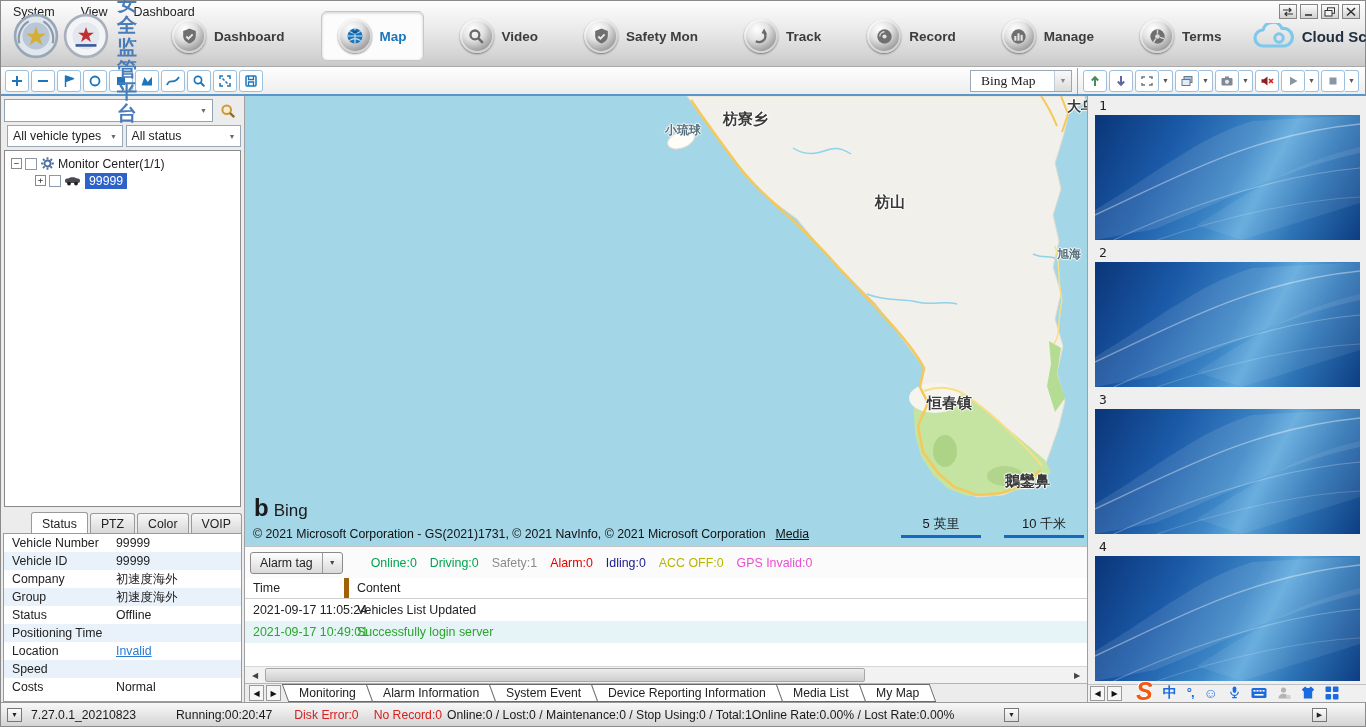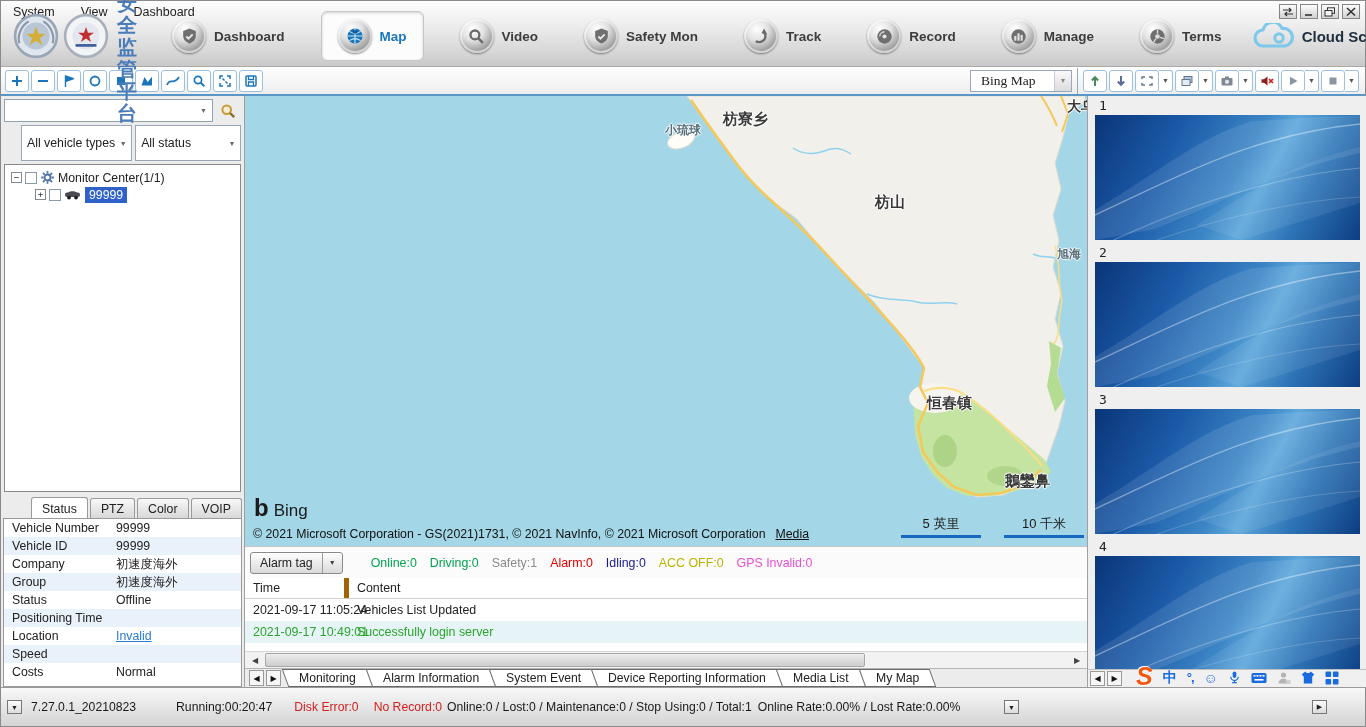--- a/index.html
+++ b/index.html
@@ -33,21 +33,21 @@
 .tb-divider{width:1px;height:26px;background:#98a8b8;margin:0 5px}
 
 #content{flex:1;display:flex;min-height:0}
 
 #sidebar{width:244px;flex:none;background:#ececec;border-right:1px solid #a0a0a0;display:flex;flex-direction:column}
 #search-row{height:26px;display:flex;gap:2px;padding:3px 3px 0 3px;flex:none}
 #search-combo{flex:1;background:#fff;border:1px solid #8fa3b5;display:flex}
 #search-input{flex:1;border:none;outline:none;font-size:12px;padding-left:4px;min-width:0}
 #search-combo-arrow{width:17px;display:flex;align-items:center;justify-content:center;font-size:7px;color:#667;cursor:pointer}
 #search-btn{width:26px;display:flex;align-items:center;justify-content:center;cursor:pointer}
-#filter-row{height:39px;display:flex;gap:3px;padding:3px 3px 0 20px;flex:none}
+#filter-row{height:25px;display:flex;gap:3px;padding:3px 3px 0 6px;flex:none}
 .filter{flex:1;background:#fff;border:1px solid #98a8b8;display:flex;align-items:center;cursor:pointer}
 .filter-label{flex:1;padding-left:5px;font-size:12.3px;white-space:nowrap;overflow:hidden}
 .filter-arrow{width:16px;font-size:7px;color:#667;text-align:center}
 #tree-panel{flex:1;margin:3px;background:#fff;border:1px solid #8a8a8a;overflow:hidden;padding-top:4px}
 .tree-row{display:flex;align-items:center;height:17px;gap:3px;padding-left:6px}
 .tree-row.child{padding-left:30px}
 .expander{width:11px;height:11px;border:1px solid #848a90;background:#fff;font:9px/9px "DejaVu Sans Mono",monospace;text-align:center;color:#333;flex:none;cursor:pointer}
 .cb{width:12px;height:12px;border:1px solid #8a9aa8;background:#fff;flex:none;cursor:pointer}
 .tree-label{font-size:12.3px;white-space:nowrap}
 .tree-label.sel{background:#2e62c8;color:#fff;padding:1px 4px;cursor:pointer}
@@ -108,21 +108,21 @@
 .tile-img svg{position:absolute;inset:0;width:100%;height:100%}
 #rp-bottom{height:18px;flex:none;border-top:1px solid #c0c0c0;background:#f0f0f0;display:flex;align-items:center;position:relative}
 .rp-arrow{width:15px;height:15px;margin-left:2px;border:1px solid #9a9a9a;background:#f6f6f6;display:flex;align-items:center;justify-content:center;font-size:8px;color:#111;cursor:pointer}
 #sogou{display:flex;align-items:flex-end;gap:10px;margin-left:14px;height:24px;position:relative;top:-4px}
 #sogou-s{color:#f25812;font-weight:bold;font-size:25px;line-height:22px;text-shadow:1px 1px 0 #fff,-1px -1px 0 #fff;cursor:pointer;font-style:italic}
 .ime{display:flex;align-items:center;height:18px;cursor:pointer}
 .ime-zh{color:#1a6ae0;font-weight:bold;font-size:14px}
 .ime-punct{color:#1a6ae0;font-weight:bold;font-size:13px;letter-spacing:-1px}
 .ime-smile{color:#1a6ae0;font-size:14px}
 
-#statusbar{height:39px;flex:none;background:linear-gradient(#f8f8f8,#d4d4d4);border-top:1px solid #9a9a9a;display:flex;align-items:center;font-size:12.2px;color:#1a1a1a;position:relative;padding-left:6px;white-space:nowrap}
+#statusbar{height:24px;flex:none;background:linear-gradient(#f8f8f8,#d4d4d4);border-top:1px solid #9a9a9a;display:flex;align-items:center;font-size:12.2px;color:#1a1a1a;position:relative;padding-left:6px;white-space:nowrap}
 .sb-btn{width:15px;height:14px;border:1px solid #777;background:linear-gradient(#fcfcfc,#dcdcdc);display:flex;align-items:center;justify-content:center;font-size:7px;color:#222;cursor:pointer}
 .sb-red{color:#d42020}
 #sb-mid-btn{position:absolute;left:1003px}
 #sb-right-btn{position:absolute;right:38px}
 </style>
 </head>
 <body>
 
 <div id="app">
 
@@ -687,18 +687,18 @@
 
   </div>
 
   <div id="statusbar">
     <span class="sb-btn">▼</span>
     <span style="margin-left:9px">7.27.0.1_20210823</span>
     <span style="margin-left:40px">Running:00:20:47</span>
     <span class="sb-red" style="margin-left:22px">Disk Error:0</span>
     <span class="sb-red" style="margin-left:15px">No Record:0</span>
     <span style="margin-left:5px">Online:0 / Lost:0 / Maintenance:0 / Stop Using:0 / Total:1</span>
-    <span style="margin-left:6px">Online Rate:0.00% / Lost Rate:0.00%</span>
+    <span style="">Online Rate:0.00% / Lost Rate:0.00%</span>
     <span class="sb-btn" id="sb-mid-btn">▼</span>
     <span class="sb-btn" id="sb-right-btn">▶</span>
   </div>
 
 </div>
 
 </body></html>

